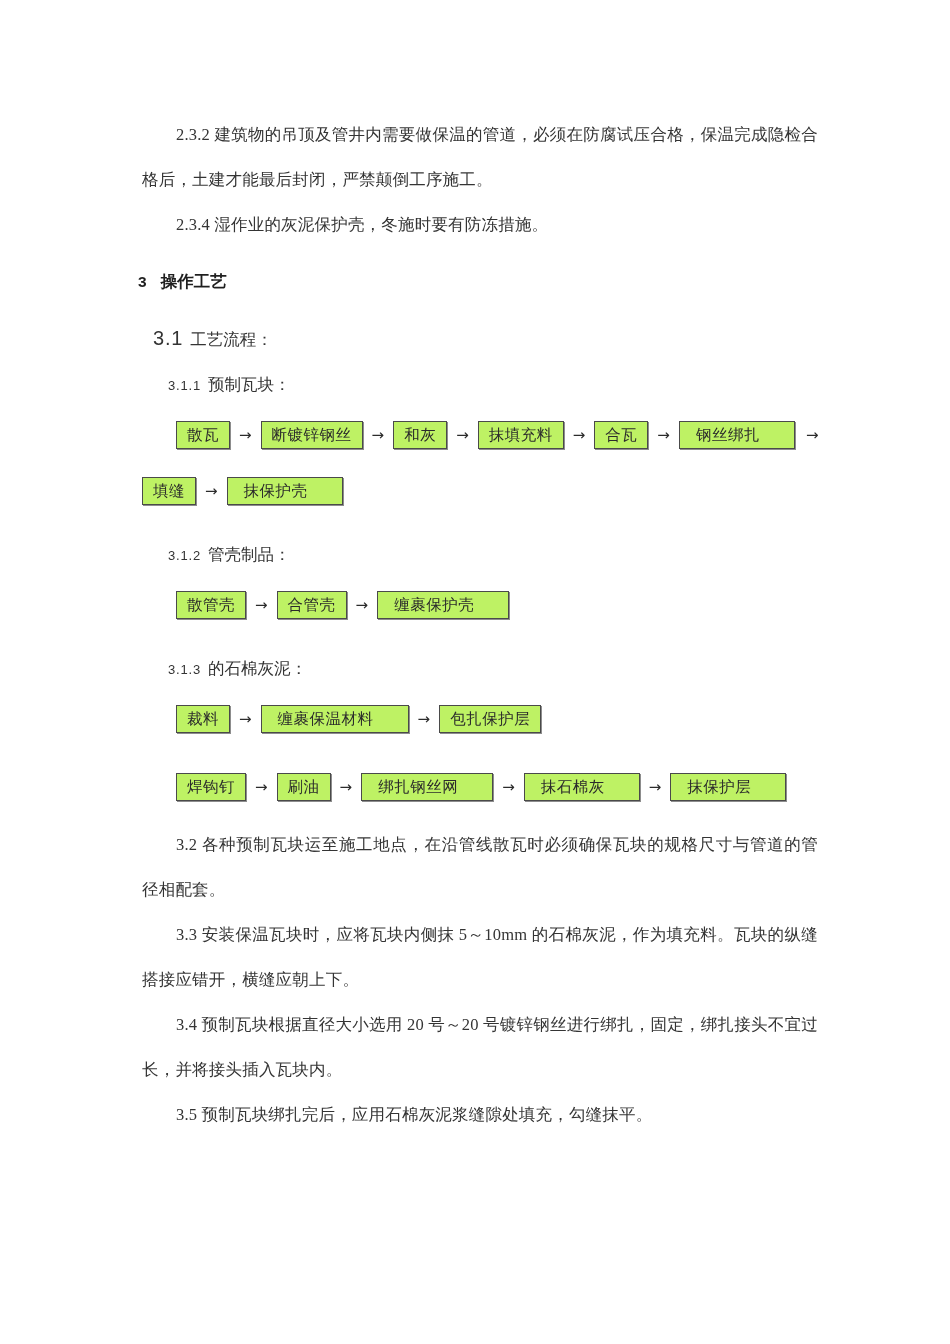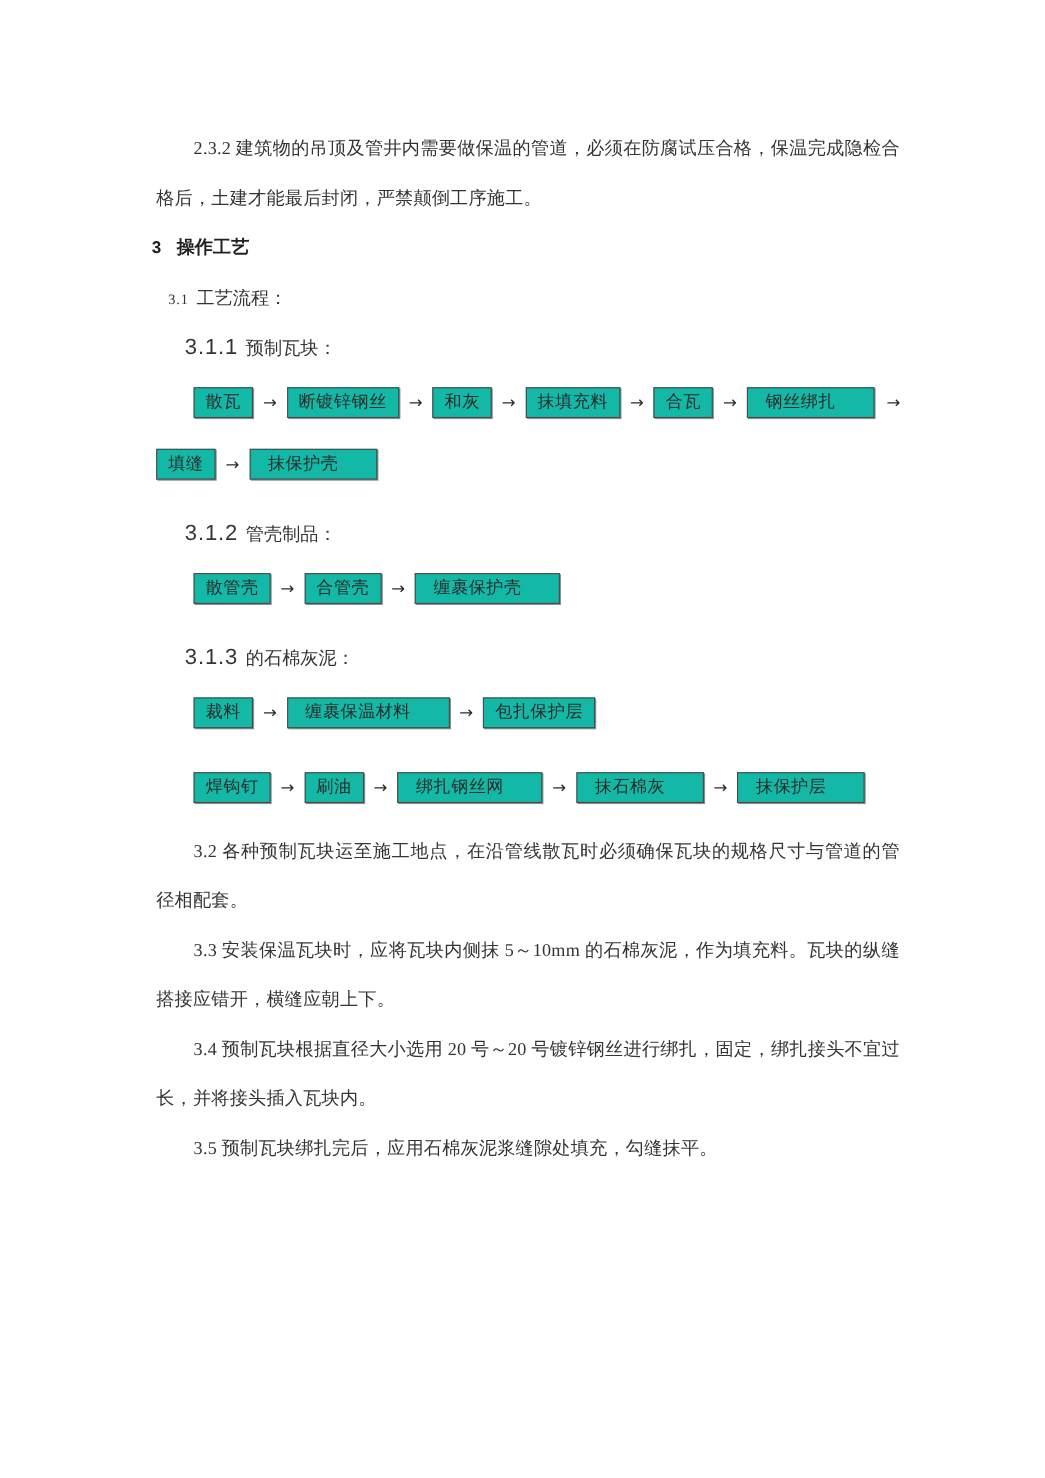--- a/index.html
+++ b/index.html
@@ -42,53 +42,53 @@
     letter-spacing: 0.2px;
   }
   .para.indent {
     text-indent: 34px;
   }
 
   
   .h1 {
     font-size: 16.5px;
     line-height: 45px;
-    margin: 0;
+    margin: 12px;
     font-weight: bold;
     color: #1f1f1f;
     margin-left: -4px;
   }
   .h1 .num {
     font-family: "Liberation Sans", "DejaVu Sans", sans-serif;
     font-size: 15.5px;
     padding-right: 14px;
   }
   .h2 {
     font-size: 16.5px;
     line-height: 45px;
     margin: 0;
     color: #343434;
     margin-left: 11px;
   }
   .h2 .num {
-    font-family: Liberation Serif, serif;
-    font-size: 13px;
+    font-family: Liberation Sans, sans-serif;
+    font-size: 20px;
     letter-spacing: 0.8px;
     padding-right: 7px;
   }
   .h3 {
     font-size: 16.5px;
     line-height: 45px;
     margin: 0;
     color: #343434;
     margin-left: 26px;
   }
   .h3 .num {
     font-family: "Liberation Sans", "DejaVu Sans", sans-serif;
-    font-size: 20px;
+    font-size: 13px;
     letter-spacing: 0.8px;
     padding-right: 7px;
   }
 
   
   .flow {
     display: flex;
     align-items: center;
     flex-wrap: nowrap;
     margin: 0;
@@ -98,21 +98,21 @@
   .flow.flush { margin-left: 0px; }
 
   .fbox {
     border: 1.3px solid #4a4a4a;
     box-shadow: 1px 1px 0 0 #8d8d8d;
     padding: 2px 10px 3px 10px;
     font-size: 15.5px;
     line-height: 21px;
     color: #2b2b2b;
     white-space: nowrap;
-    background: #14b8a6;
+    background: #bef264;
     text-align: center;
     letter-spacing: 0.5px;
   }
   .fbox.w-wide { padding-left: 16px; padding-right: 34px; }
 
   .farrow {
     font-size: 15px;
     line-height: 15px;
     color: #2b2b2b;
     padding: 0 9px;
@@ -127,20 +127,21 @@
 </style>
 </head>
 <body>
 
 <div class="page">
   <div class="content">
 
     <p class="para indent">2.3.2  建筑物的吊顶及管井内需要做保温的管道，必须在防腐试压合格，保温完成隐检合格后，土建才能最后封闭，严禁颠倒工序施工。</p>
 
 
+    <p class="para indent">2.3.4  湿作业的灰泥保护壳，冬施时要有防冻措施。</p>
 
     <div class="h1">
       <span class="num">3</span><span>操作工艺</span>
     </div>
 
     <div class="h2">
       <span class="num">3.1</span><span>工艺流程：</span>
     </div>
 
     <div class="h3">

